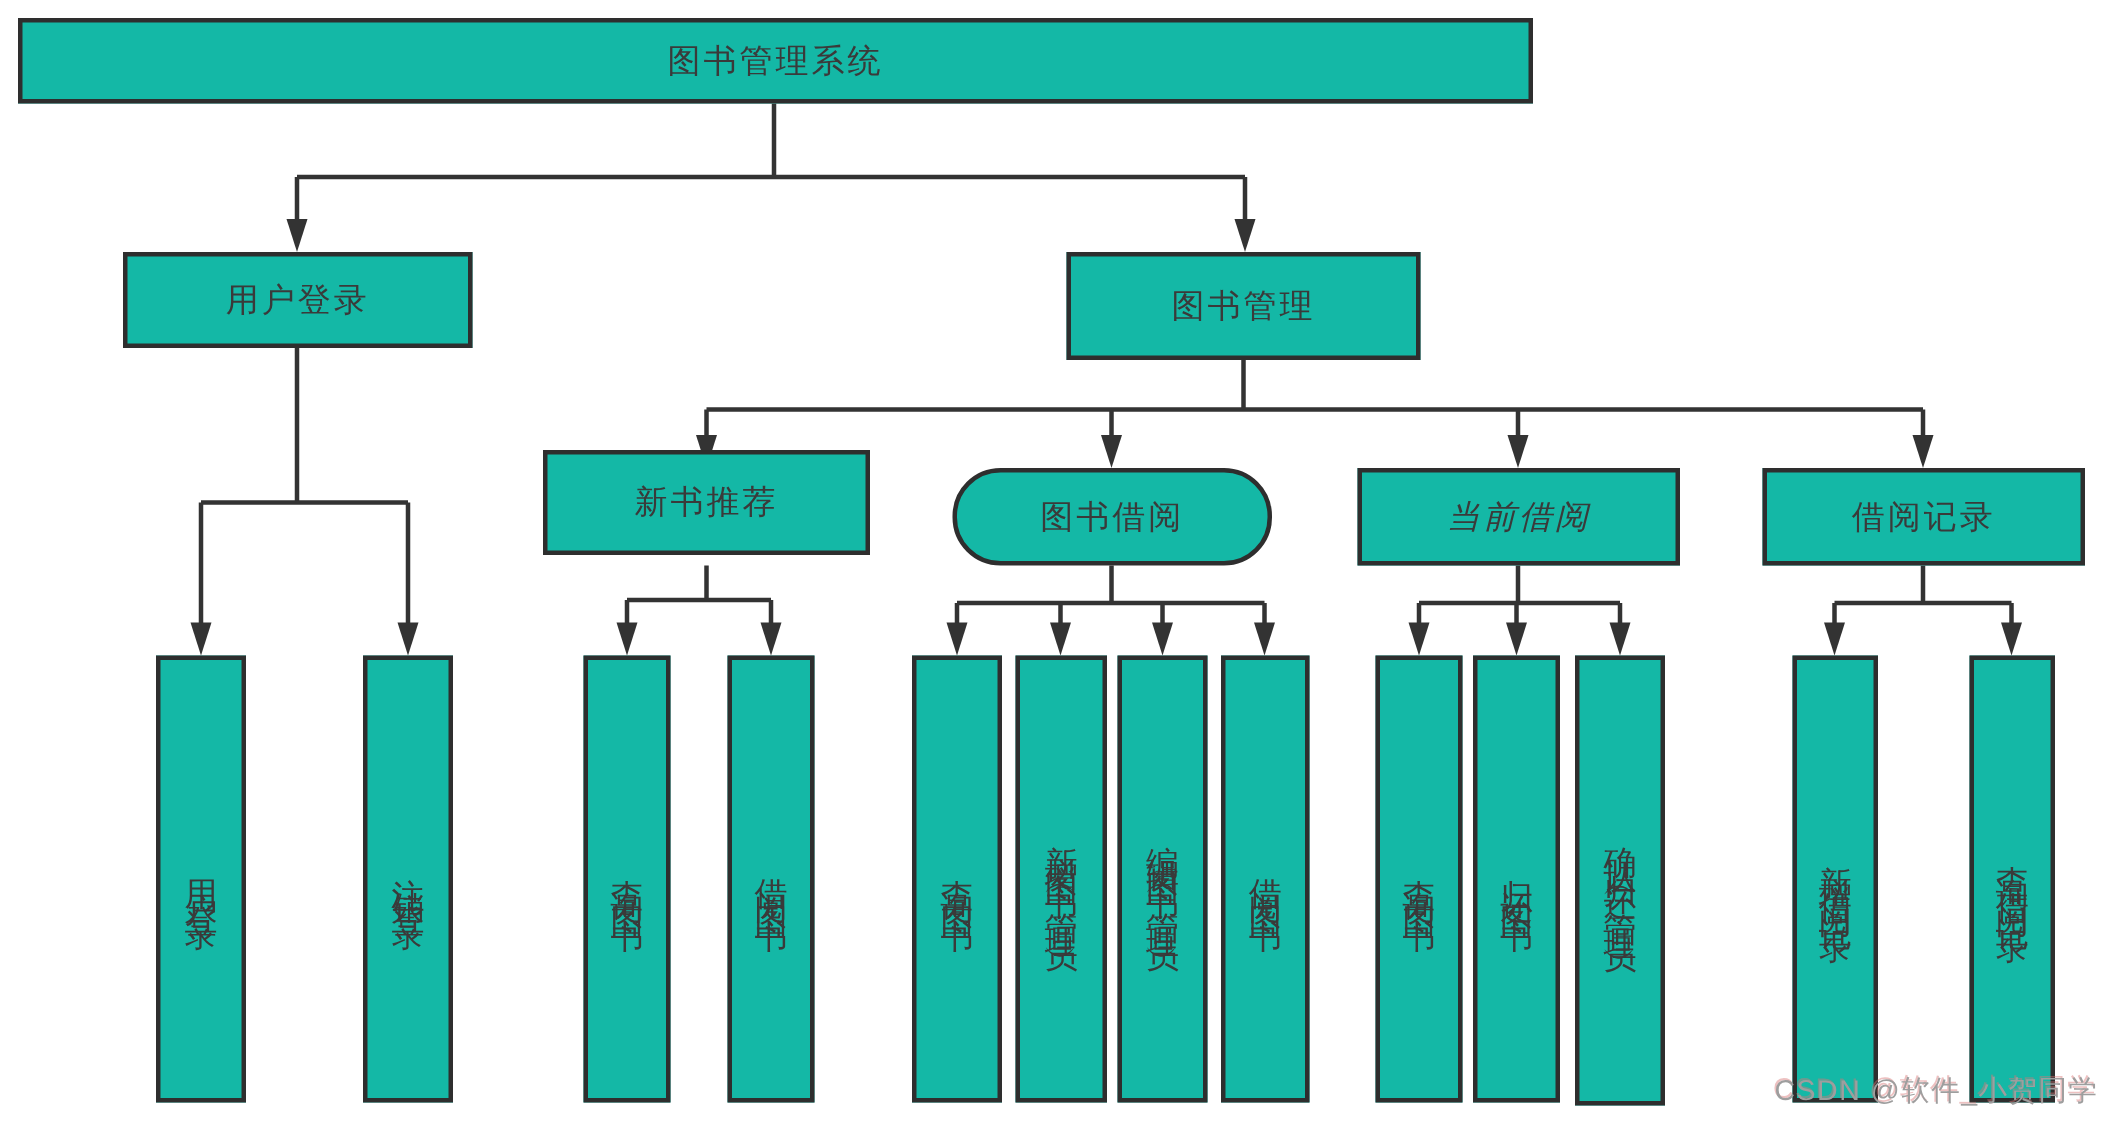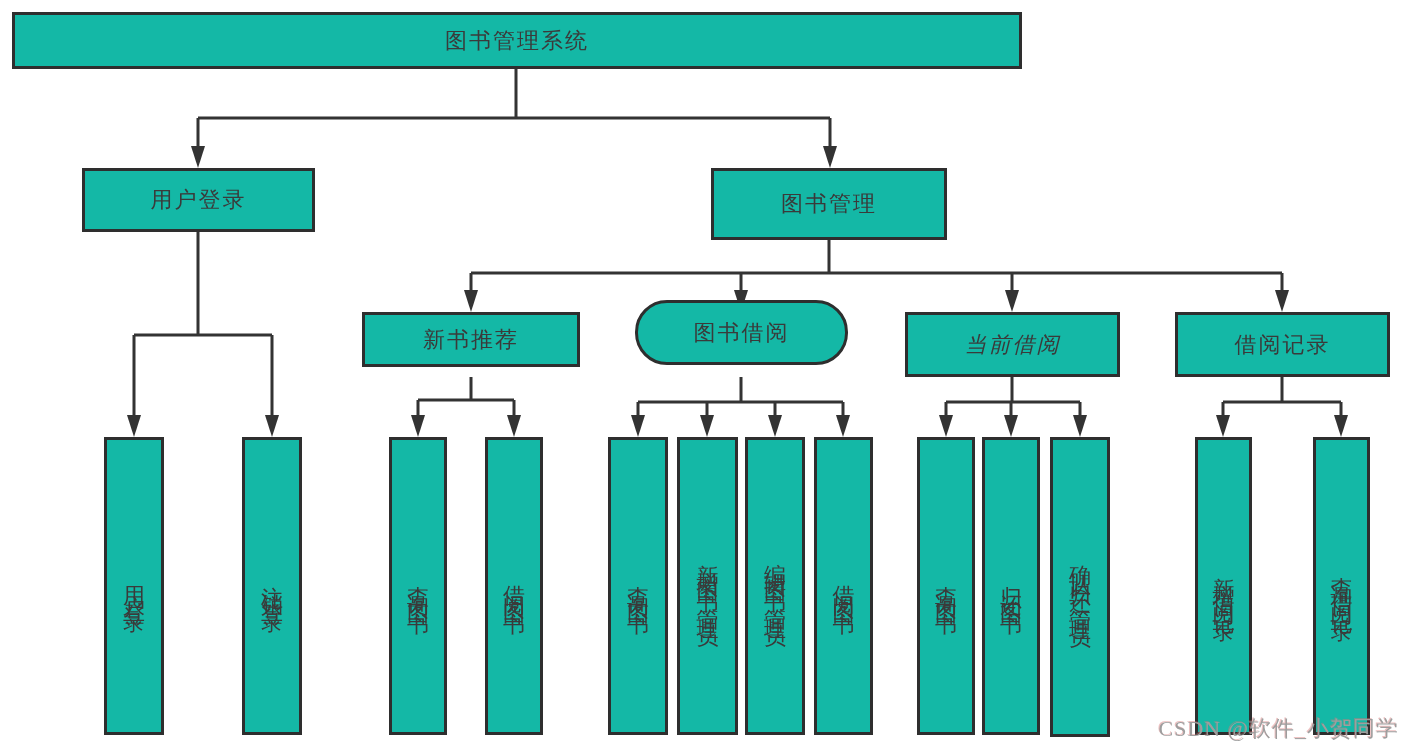--- a/index.html
+++ b/index.html
@@ -44,27 +44,26 @@
     writing-mode: vertical-rl;
     text-orientation: mixed;
     font-size: 22px;
     letter-spacing: 9px;
     line-height: 1;
   }
   .watermark {
     position: absolute;
     right: 6px;
     top: 714px;
-    font-size: 22px;
+    font-size: 19px;
     letter-spacing: 1px;
     color: #9e9e9e;
     text-shadow: -1px -1px 0 rgba(214, 118, 118, 0.45);
     z-index: 3;
     white-space: nowrap;
-    font-family: Liberation Serif, serif;
   }
 </style>
 </head>
 <body>
 
 <div class="stage">
 
   <svg class="connectors" viewBox="0 0 1405 747" xmlns="http://www.w3.org/2000/svg">
     <g stroke="#333333" stroke-width="3" fill="none">
 
@@ -103,22 +102,22 @@
       <polygon points="1216,415 1230,415 1223,437"></polygon>
       <polygon points="1334,415 1348,415 1341,437"></polygon>
     </g>
   </svg>
 
   <div class="box hbox" style="left:12px; top:12px; width:1010px; height:57px;">图书管理系统</div>
 
   <div class="box hbox" style="left:82px; top:168px; width:233px; height:64px;">用户登录</div>
   <div class="box hbox" style="left:711px; top:168px; width:236px; height:72px;">图书管理</div>
 
-  <div class="box hbox" style="left:362px; top:312px; width:218px; height:55px;">新书推荐</div>
-  <div class="box hbox" style="left:635px; top:300px; width:213px; height:65px;border-radius:32px;">图书借阅</div>
+  <div class="box hbox" style="left:362px; top:300px; width:218px; height:70px;">新书推荐</div>
+  <div class="box hbox" style="left:635px; top:312px; width:213px; height:65px;border-radius:32px;">图书借阅</div>
   <div class="box hbox" style="left:905px; top:312px; width:215px; height:65px;font-style:italic;">当前借阅</div>
   <div class="box hbox" style="left:1175px; top:312px; width:215px; height:65px;">借阅记录</div>
 
   <div class="box vbox" style="left:104px; top:437px; width:60px; height:298px;">用户登录</div>
   <div class="box vbox" style="left:242px; top:437px; width:60px; height:298px;">注销登录</div>
 
   <div class="box vbox" style="left:389px; top:437px; width:58px; height:298px;">查询图书</div>
   <div class="box vbox" style="left:485px; top:437px; width:58px; height:298px;">借阅图书</div>
 
   <div class="box vbox" style="left:608px; top:437px; width:60px; height:298px;">查询图书</div>

